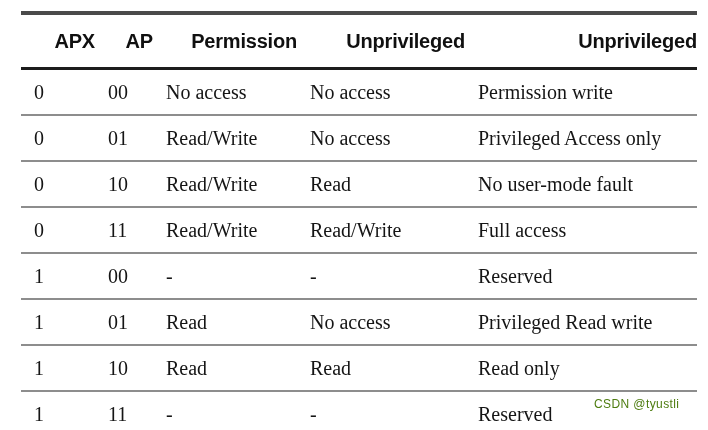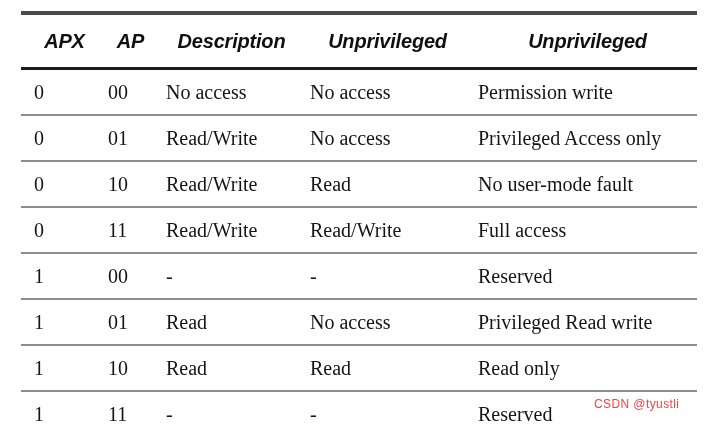--- a/index.html
+++ b/index.html
@@ -33,27 +33,26 @@
   col.c-ap     { width: 58px; }
   col.c-priv   { width: 144px; }
   col.c-unpriv { width: 168px; }
   col.c-desc   { width: 232px; }
 
   thead th {
     font-family: "Liberation Sans", sans-serif;
     font-weight: bold;
     font-size: 20px;
     color: #101010;
-    text-align: center;
+    text-align: right;
     padding: 0 0 0 13px;
     height: 52px;
     vertical-align: middle;
     letter-spacing: -0.2px;
     white-space: nowrap;
-    font-style: italic;
   }
 
   thead tr {
     border-top: 4px solid #4a4a4a;
     border-bottom: 3px solid #1c1c1c;
   }
 
   tbody td {
     font-family: "Liberation Serif", serif;
     font-weight: normal;
@@ -73,42 +72,42 @@
   tbody tr:last-child {
     border-bottom: 4px solid #4a4a4a;
   }
 
   .watermark {
     position: absolute;
     left: 594px;
     top: 397px;
     font-family: "Liberation Sans", sans-serif;
     font-size: 12px;
-    color: #ef4444;
+    color: #4d7c0f;
     letter-spacing: 0.4px;
     white-space: nowrap;
   }
 </style>
 </head>
 <body>
 
 <div class="table-wrap">
   <table class="perm-table">
     <colgroup>
       <col class="c-apx">
       <col class="c-ap">
       <col class="c-priv">
       <col class="c-unpriv">
       <col class="c-desc">
     </colgroup>
     <thead>
       <tr>
         <th>APX</th>
         <th>AP</th>
-        <th>Description</th>
+        <th>Permission</th>
         <th>Unprivileged</th>
         <th>Unprivileged</th>
       </tr>
     </thead>
     <tbody>
       <tr>
         <td>0</td>
         <td>00</td>
         <td>No access</td>
         <td>No access</td>

